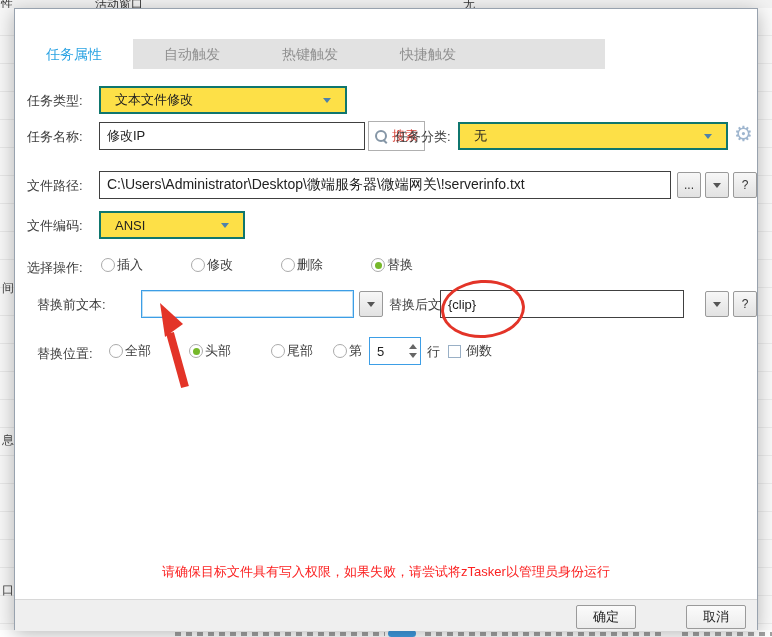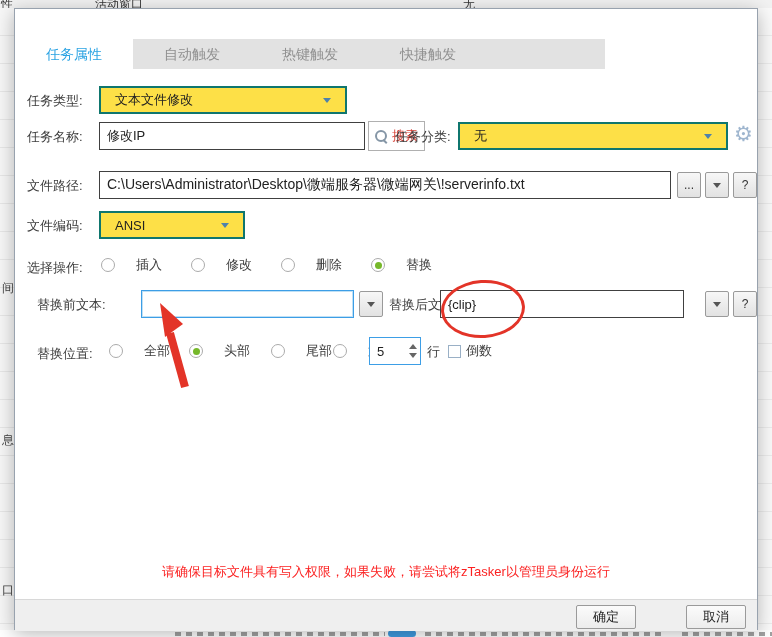--- a/index.html
+++ b/index.html
@@ -54,21 +54,21 @@
   .gbtn .arr-down { border-top-color:#555; }
 
   .search-btn { position:absolute; border:1px solid #b0b0b0; background:#fff; display:flex; align-items:center; justify-content:center; gap:4px; cursor:default; }
   .search-btn .mag { position:relative; width:13px; height:13px; }
   .search-btn .mag::before { content:""; position:absolute; left:0; top:0; width:8px; height:8px; border:2px solid #8596a6; border-radius:50%; }
   .search-btn .mag::after { content:""; position:absolute; left:9px; top:9px; width:2px; height:5px; background:#8596a6; transform:rotate(-45deg); }
   .search-btn .s-lbl { font-size:13px; color:#d63c32; }
 
   .gear-glyph { position:absolute; font-size:21px; color:#9fb6cf; line-height:1; cursor:default; }
 
-  .radio-item { position:absolute; display:flex; align-items:center; gap:21px; }
+  .radio-item { position:absolute; display:flex; align-items:center; gap:2px; }
   .radio { width:14px; height:14px; border:1px solid #ababab; border-radius:50%; background:#fff; position:relative; }
   .radio.sel::after { content:""; position:absolute; left:2.5px; top:2.5px; width:7px; height:7px; border-radius:50%; background:#76b82a; }
   .radio-item .r-lbl { font-size:13px; color:#3c3c3c; }
 
   .chk-item { position:absolute; display:flex; align-items:center; gap:5px; }
   .chk { width:13px; height:13px; border:1px solid #9ab0c6; background:#fff; }
 
   .spinner { position:absolute; width:52px; height:28px; border:1px solid #3d9ee6; background:#fff; display:flex; }
   .spinner .s-val { flex:1; font-size:13px; color:#222; padding:6px 0 0 7px; }
   .spinner .s-arrows { width:15px; display:flex; flex-direction:column; align-items:center; justify-content:center; gap:4px; }

